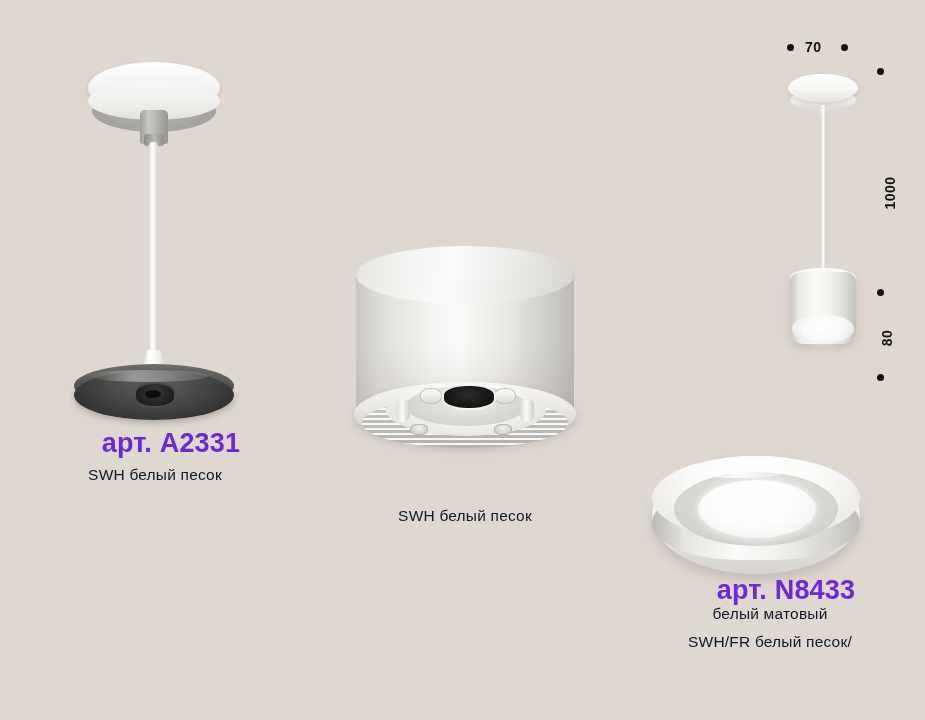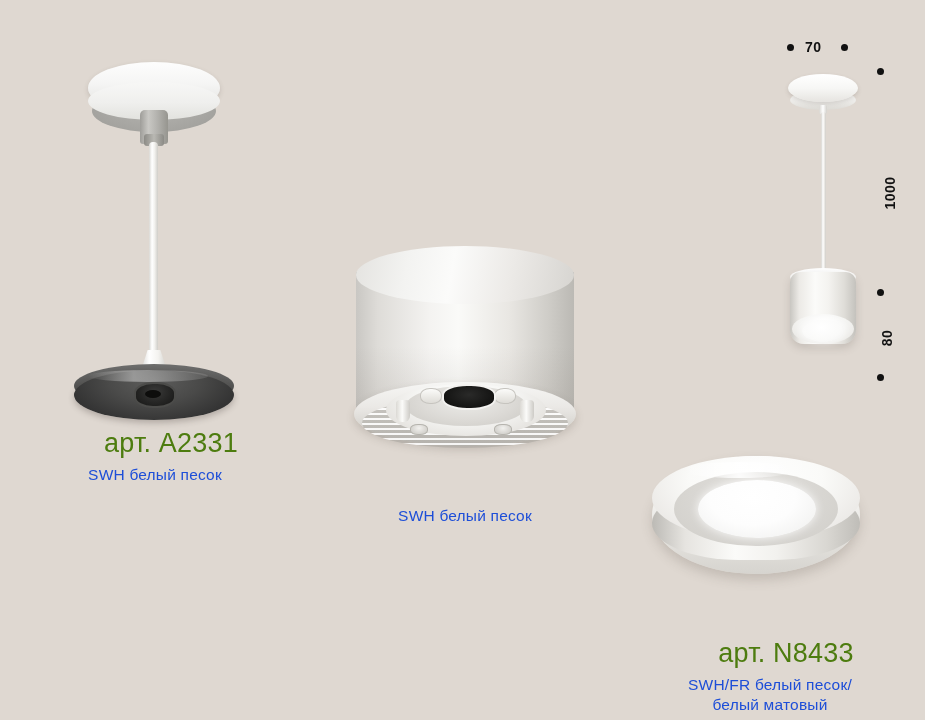--- a/index.html
+++ b/index.html
@@ -7,25 +7,25 @@
     width:925px;height:720px;
     background:#dfd8d1;
     font-family:"Liberation Sans","DejaVu Sans",sans-serif;
     overflow:hidden;
     position:relative;
   }
   #stage{position:relative;width:925px;height:720px;overflow:hidden;}
 
   
   .art-title{
-    font-size:27px;font-weight:normal;color:#4d7c0f;
+    font-size:27px;font-weight:bold;color:#6d28d9;
     letter-spacing:.2px;white-space:nowrap;line-height:1;padding-left:32px;
   }
   .art-sub{
-    font-size:15.5px;font-weight:400;color:#1d4ed8;
+    font-size:15.5px;font-weight:400;color:#0f172a;
     letter-spacing:.2px;line-height:1.28;white-space:nowrap;
   }
   .label-block{position:absolute;text-align:center;}
 
   
   .dim-dot{
     position:absolute;width:7px;height:7px;border-radius:50%;
     background:#111;
   }
   .dim-num{
@@ -289,24 +289,24 @@
   </div>
 
   <div id="n8433">
     <div class="mod-body"></div>
     <div class="mod-side"></div>
     <div class="mod-topface"></div>
     <div class="mod-innerring"></div>
     <div class="mod-lens"></div>
     <div class="mod-gloss"></div>
   </div>
-  <div class="label-block" style="left:620px;top:640px;width:300px;">
+  <div class="label-block" style="left:620px;top:577px;width:300px;">
     <div class="art-title">арт. N8433</div>
+    <div class="art-sub">белый матовый</div>
     <div class="art-sub" style="margin-top:8px;">SWH/FR белый песок/</div>
-    <div class="art-sub">белый матовый</div>
   </div>
 
   <div id="pendant">
     <div class="pd-canopy-bot"></div>
     <div class="pd-canopy"></div>
     <div class="pd-nip"></div>
     <div class="pd-wire"></div>
     <div class="pd-lamp-top"></div>
     <div class="pd-lamp"></div>
     <div class="pd-ring"></div>

